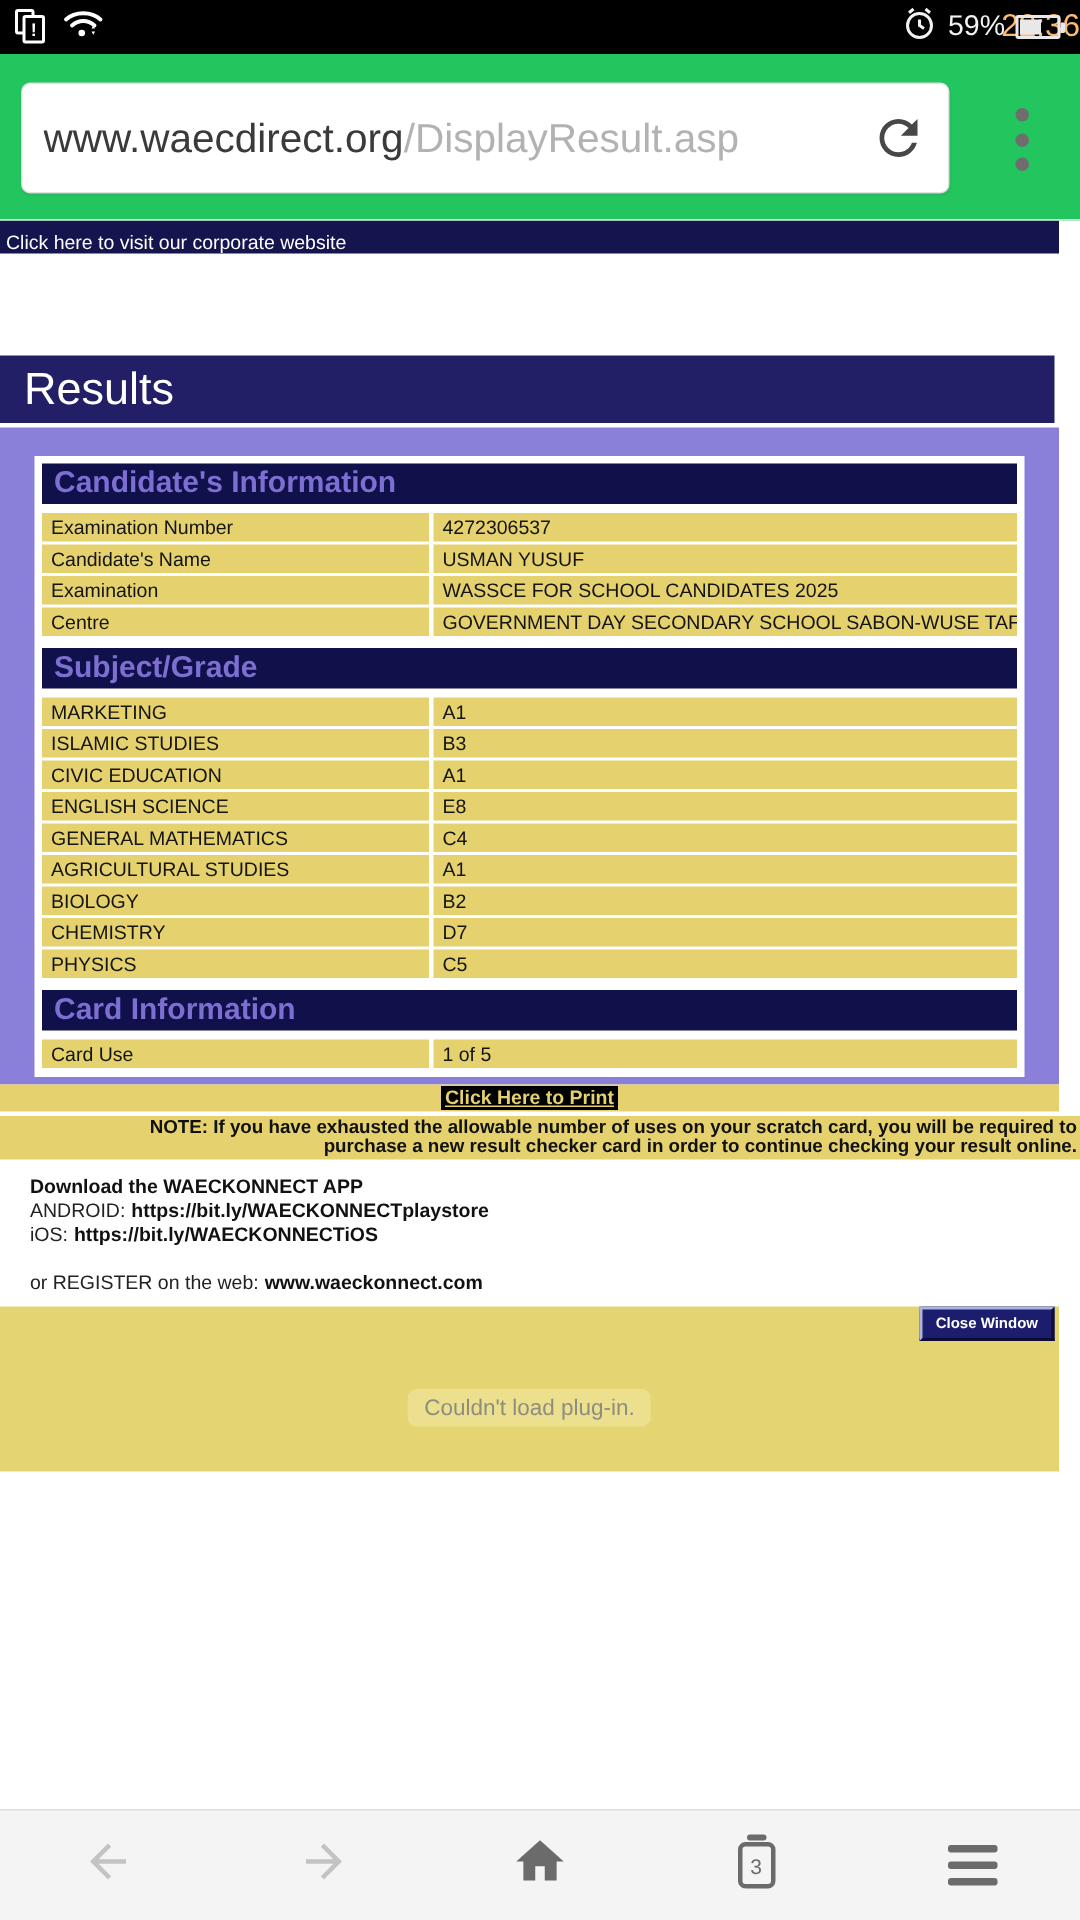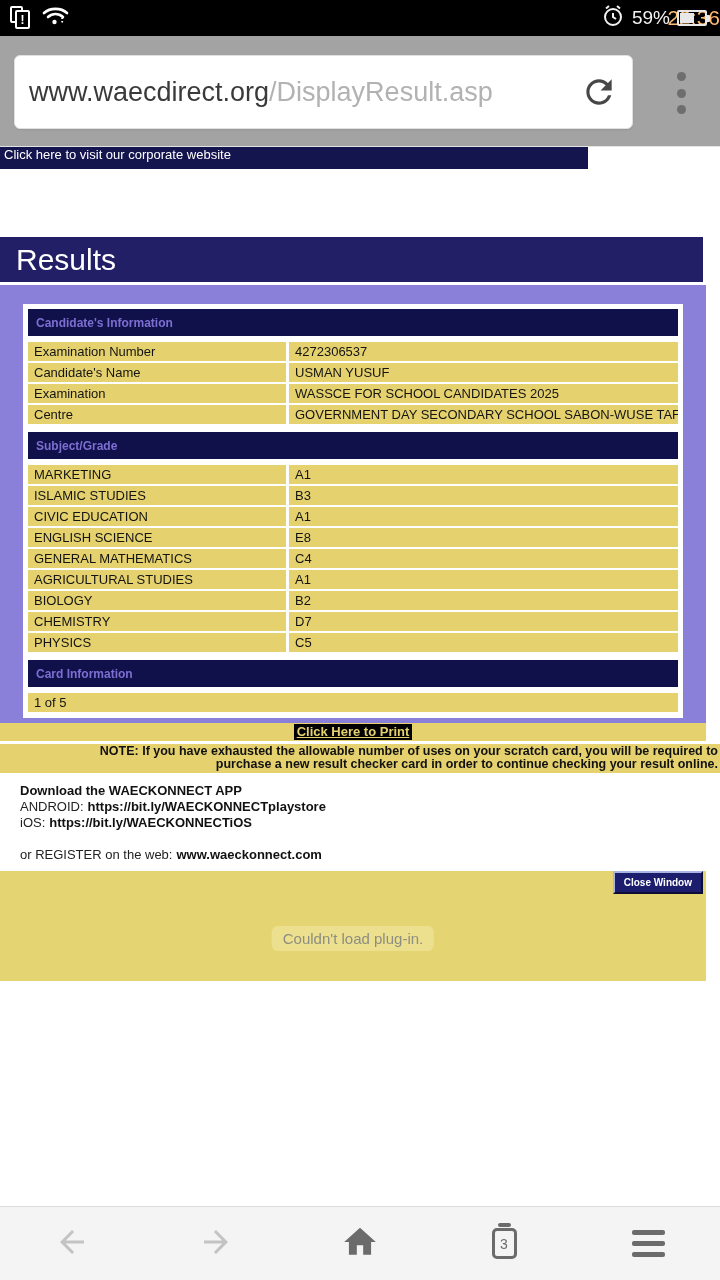--- a/index.html
+++ b/index.html
@@ -32,52 +32,52 @@
   }
   .battery { display:flex; align-items:center; }
   .battery .shell {
     width:30px; height:16px; border:2px solid #e8e8e8; border-radius:2px;
     padding:1px; display:flex;
   }
   .battery .fill { width:60%; background:#e8e8e8; }
   .battery .tip { width:3px; height:7px; background:#e8e8e8; border-radius:0 1px 1px 0; }
   
   .chrome {
-    height:111px; background:#a3a3a3; position:relative; border-bottom:1px solid #e3e3e3;
+    height:111px; background:#22c55e; position:relative; border-bottom:1px solid #e3e3e3;
   }
   .url-bar {
     position:absolute; left:14px; top:19px; width:619px; height:74px;
     background:#fff; border:1px solid #e0e0e0; border-radius:6px;
     box-shadow:0 1px 2px rgba(0,0,0,0.08);
     display:flex; align-items:center; padding:0 14px;
   }
   .url-text { font-size:27px; white-space:nowrap; overflow:hidden; }
   .url-host { color:#3a3a3a; }
   .url-path { color:#b2b2b2; }
   .reload-btn { margin-left:auto; width:38px; height:38px; flex:0 0 auto; }
   .menu-dots {
     position:absolute; right:33px; top:36px; width:10px; height:42px;
     display:flex; flex-direction:column; justify-content:space-between; cursor:pointer;
   }
   .menu-dots i { width:9px; height:9px; border-radius:50%; background:#6e6e6e; }
   
   .corp-banner {
-    width:588px; height:22px; background:#14144e; color:#fff; font-size:13px;
-    display:flex; align-items:flex-start; padding-left:4px;
+    width:706px; height:22px; background:#14144e; color:#fff; font-size:13px;
+    display:flex; align-items:flex-end; padding-left:4px;
   }
   .corp-banner a { color:#fff; text-decoration:none; }
   .results-bar {
     margin-top:68px; width:703px; height:45px; background:#221f66; color:#fff;
     font-size:30px; display:flex; align-items:center; padding-left:16px;
   }
   .purple-panel { margin-top:3px; width:706px; background:#8b80d9; padding:19px 23px 5px; }
   .table-wrap { background:#ffffff; padding:4px 0; }
   .section-header {
     height:27px; margin:1px 5px 6px; background:#10104a; color:#7d6fd2;
-    font-weight:bold; font-size:12px; display:flex; align-items:center; padding-left:8px;
+    font-weight:bold; font-size:20px; display:flex; align-items:center; padding-left:8px;
   }
   .section-header.mt { margin-top:8px; }
   .t-row { display:flex; gap:3px; margin:0 5px 2px; height:19px; }
   .t-cell {
     background:#e5d26e; font-size:13px; color:#141414;
     display:flex; align-items:center; padding-left:6px; overflow:hidden; white-space:nowrap;
   }
   .t-label { width:258px; flex:0 0 auto; }
   .t-value { flex:1; }
   
@@ -244,20 +244,21 @@
       <div class="t-cell t-label">CHEMISTRY</div>
       <div class="t-cell t-value">D7</div>
     </div>
     <div class="t-row">
       <div class="t-cell t-label">PHYSICS</div>
       <div class="t-cell t-value">C5</div>
     </div>
 
     <div class="section-header mt">Card Information</div>
     <div class="t-row">
+      <div class="t-cell t-label">Card Use</div>
       <div class="t-cell t-value">1 of 5</div>
     </div>
 
   </div>
 </div>
 
 <div class="print-band">
   <a class="print-link" href="#">Click Here to Print</a>
 </div>
 

